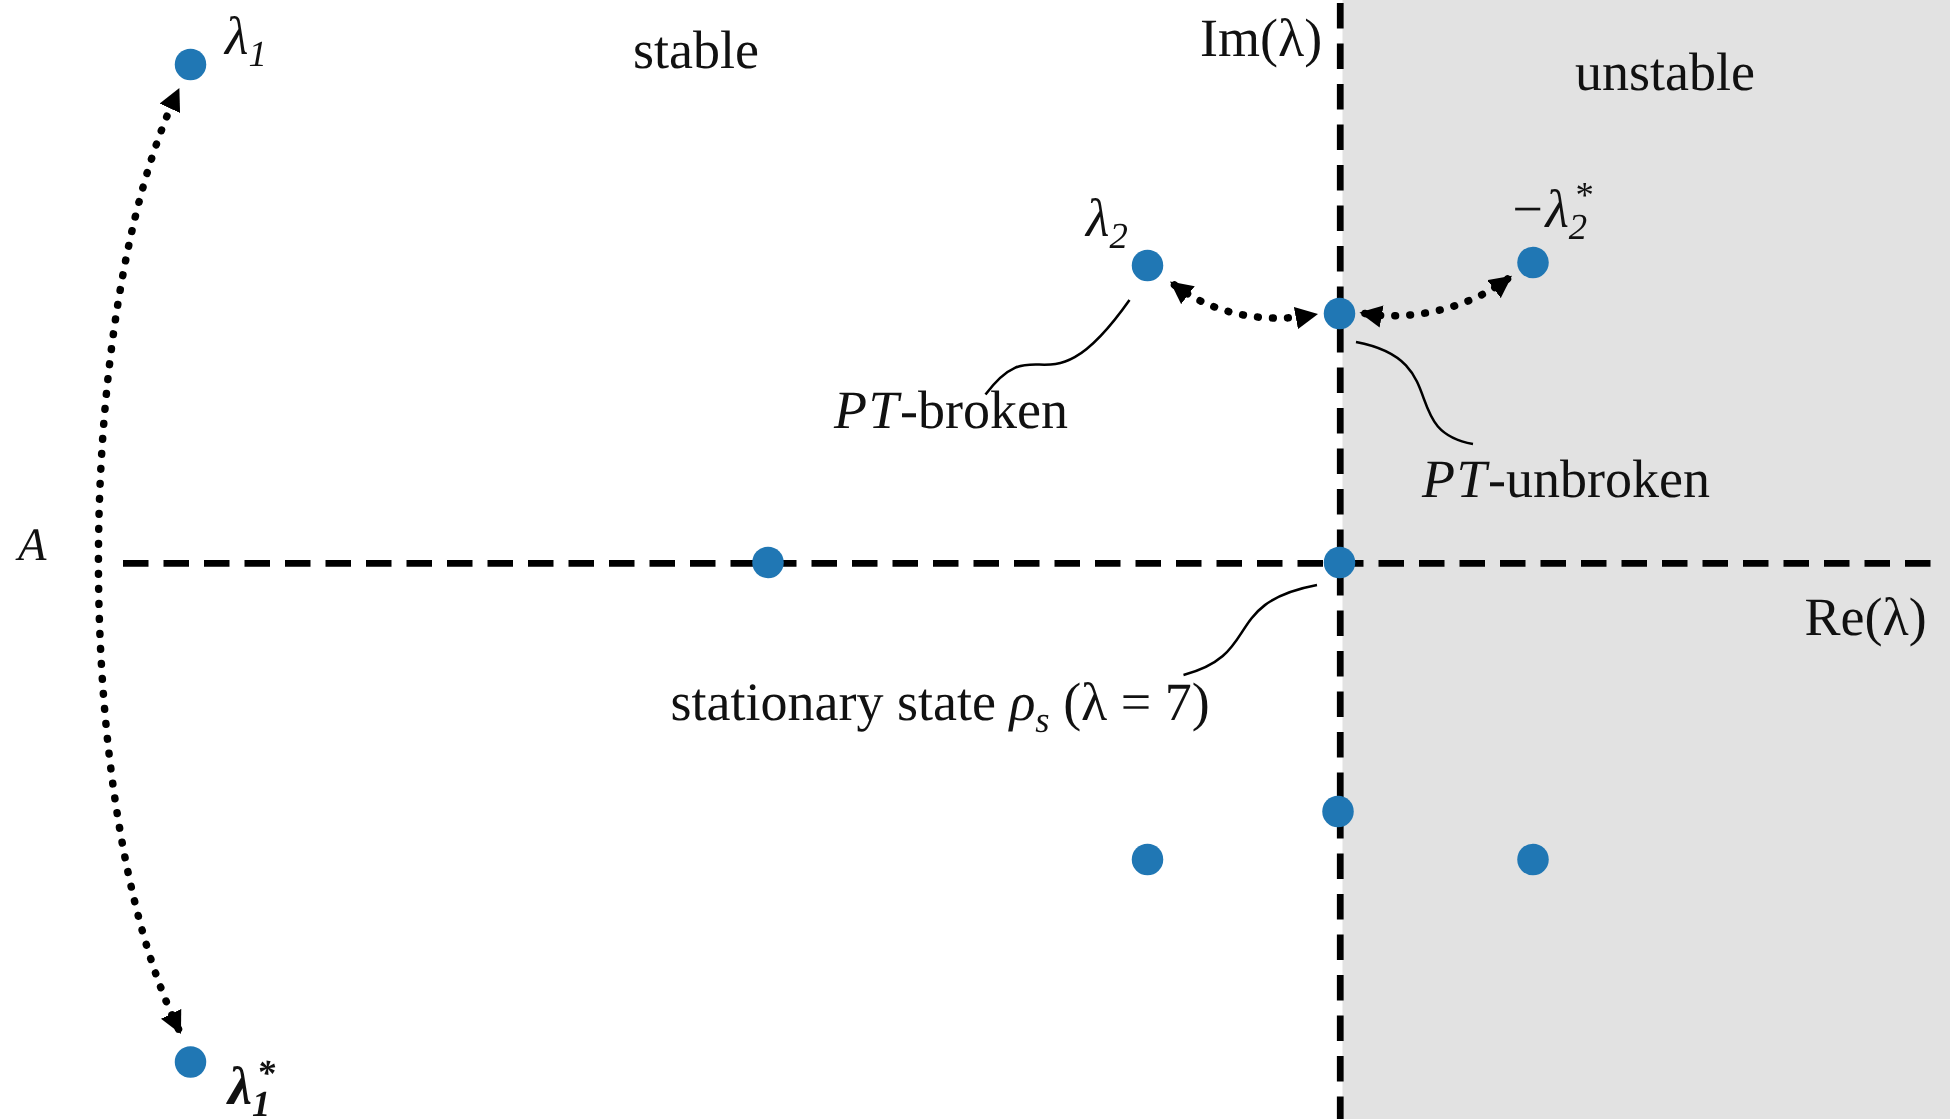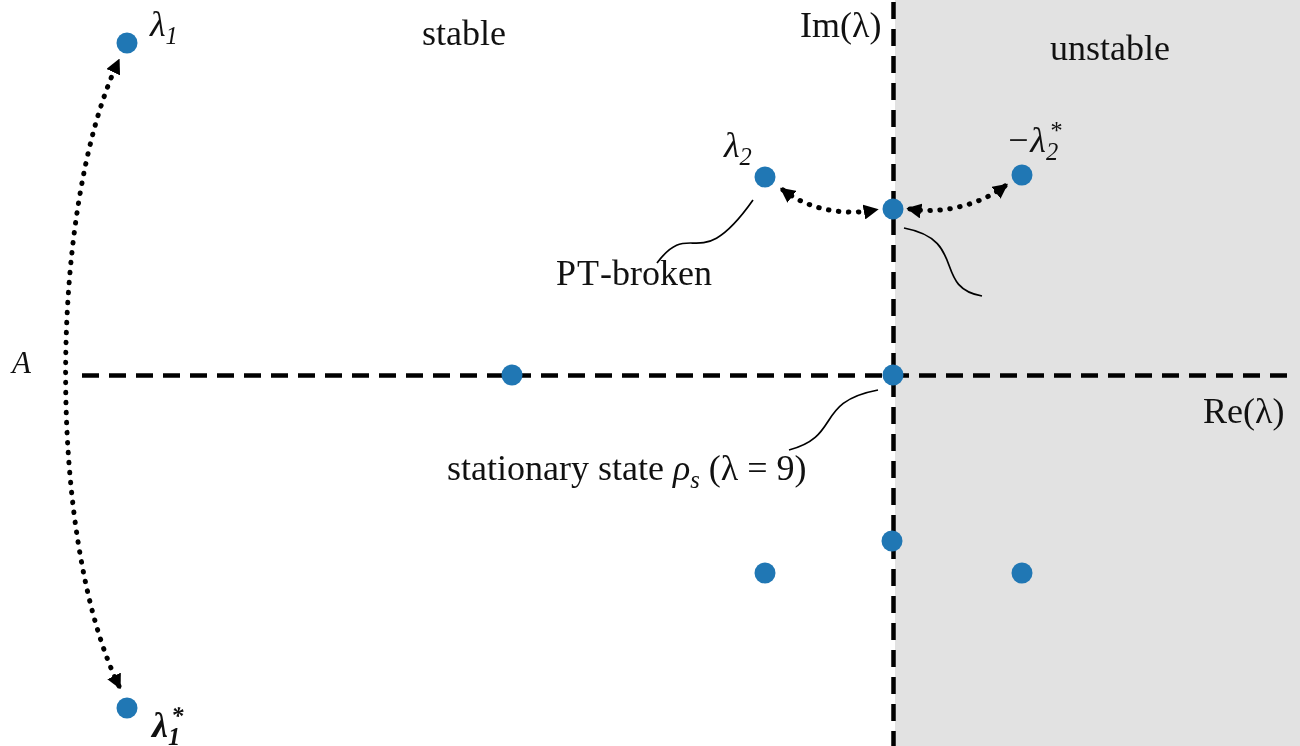--- a/index.html
+++ b/index.html
@@ -51,21 +51,21 @@
   .label {
     position: absolute;
     font-size: 36px;
     line-height: 1.1;
     white-space: nowrap;
   }
   .math { font-style: italic; }
   .label sub { font-size: 0.68em; font-style: italic; }
   .label sup { font-size: 0.68em; }
   .script-letter { font-style: italic; font-size: 31px; }
-  .pt { letter-spacing: 1px; }
+  .pt { font-style: italic; letter-spacing: 1px; }
 </style>
 </head>
 <body>
 
 <div id="figure">
 
   <div id="unstable-region" style="background: rgb(226, 226, 226);"></div>
 
   <svg class="overlay" viewBox="0 0 1300 746">
     <defs>
@@ -123,18 +123,21 @@
   </div>
 
   <div class="label math" style="left:1006px; top:118px;">
     <span>−λ</span><sub>2</sub><sup style="margin-left:-9px;">*</sup>
   </div>
 
   <div class="label" style="left:556px; top:254px;">
     <span class="pt">PT</span><span>-broken</span>
   </div>
 
+  <div class="label" style="left:948px; top:300px;">
+    <span class="pt">PT</span><span>-unbroken</span>
+  </div>
 
   <div class="label" style="left:447px; top:449px;">
-    <span>stationary state </span><span class="math">ρ</span><sub>s</sub><span> (λ = 9)</span>
+    <span>stationary state </span><span class="math">ρ</span><sub>s</sub><span> (λ = 7)</span>
   </div>
 
 </div>
 
 </body></html>

